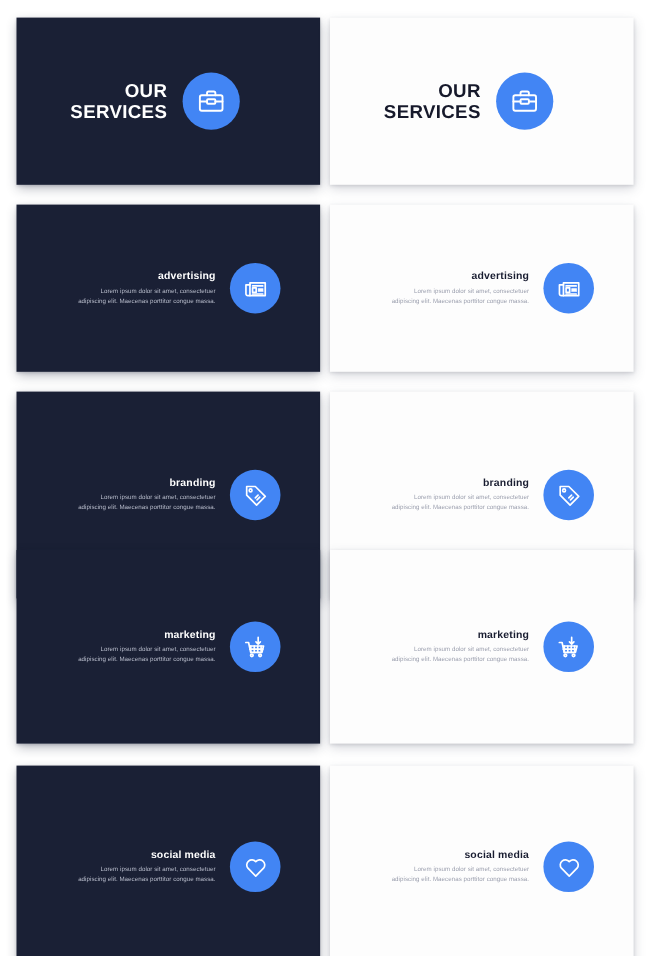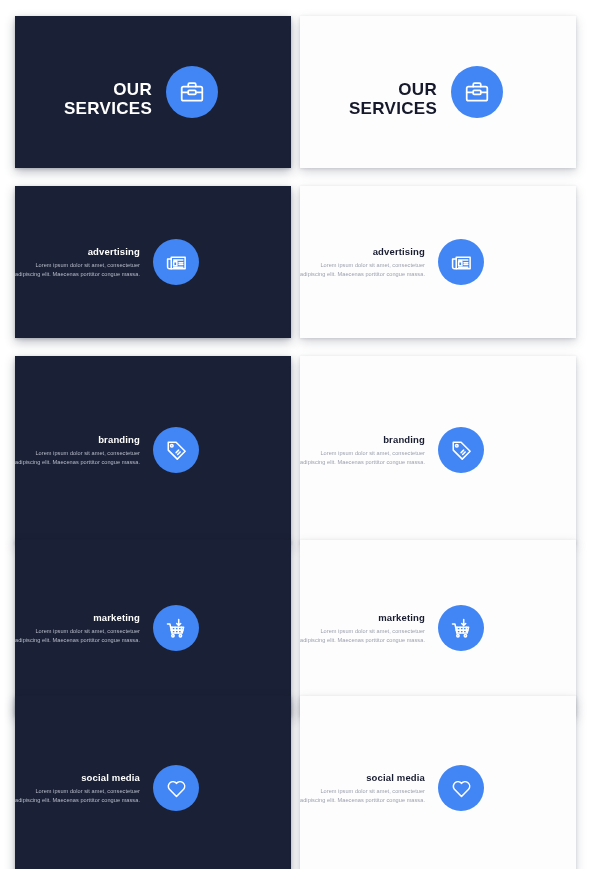--- a/index.html
+++ b/index.html
@@ -33,21 +33,21 @@
     box-shadow: 0 4px 10px rgba(30,35,60,0.30), 0 1px 3px rgba(30,35,60,0.22);
   }
   .card.light {
     background: #fdfdfd;
     box-shadow: 0 4px 10px rgba(70,75,95,0.22), 0 1px 3px rgba(70,75,95,0.18);
   }
 
   
   .hdr-inner {
     display: flex;
-    align-items: flex-end;
+    align-items: center;
     justify-content: center;
     gap: 14px;
     width: 100%;
     padding-right: 56px;
     padding-left: 32px;
   }
   .hdr-title {
     text-align: right;
     font-weight: bold;
     font-size: 17px;
@@ -55,23 +55,24 @@
     letter-spacing: 0.3px;
     white-space: pre-line;
   }
   .card.dark .hdr-title { color: #ffffff; }
   .card.light .hdr-title { color: #16192b; }
 
   
   .svc-inner {
     display: flex;
     align-items: center;
+    justify-content: flex-end;
     gap: 13px;
     width: 100%;
-    padding-right: 62px;
+    padding-right: 36px;
   }
   .svc-text {
     text-align: right;
     max-width: 125px;
   }
   .svc-title {
     font-size: 9.5px;
     font-weight: bold;
     letter-spacing: 0.15px;
     margin-bottom: 4px;
@@ -99,21 +100,21 @@
   .circle.std  { width: 46px; height: 46px; }
   .circle svg { display: block; }
   .circle svg * { stroke: #ffffff; fill: none; stroke-width: 1.6; stroke-linecap: round; stroke-linejoin: round; }
 
   
   .c-l { left: 15px;  width: 276px; }
   .c-r { left: 300px; width: 276px; }
   .r0 { top: 16px;  height: 152px; }
   .r1 { top: 186px; height: 152px; }
   .r2 { top: 356px; height: 188px; }
-  .r3 { top: 540px; height: 176px; }
+  .r3 { top: 500px; height: 176px; }
   .r4 { top: 696px; height: 184px; }
 </style>
 </head>
 <body>
 
 <div class="page">
  <div class="grid">
 
   <div class="card dark c-l r0">
     <div class="hdr-inner">

